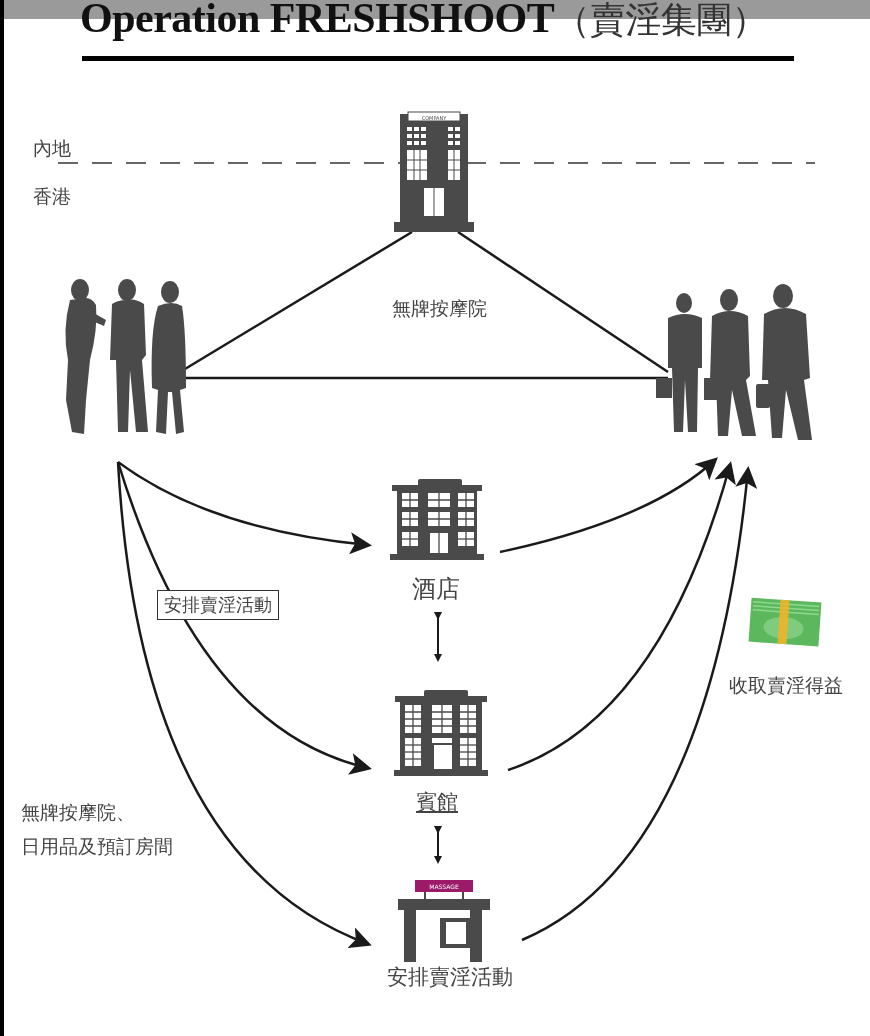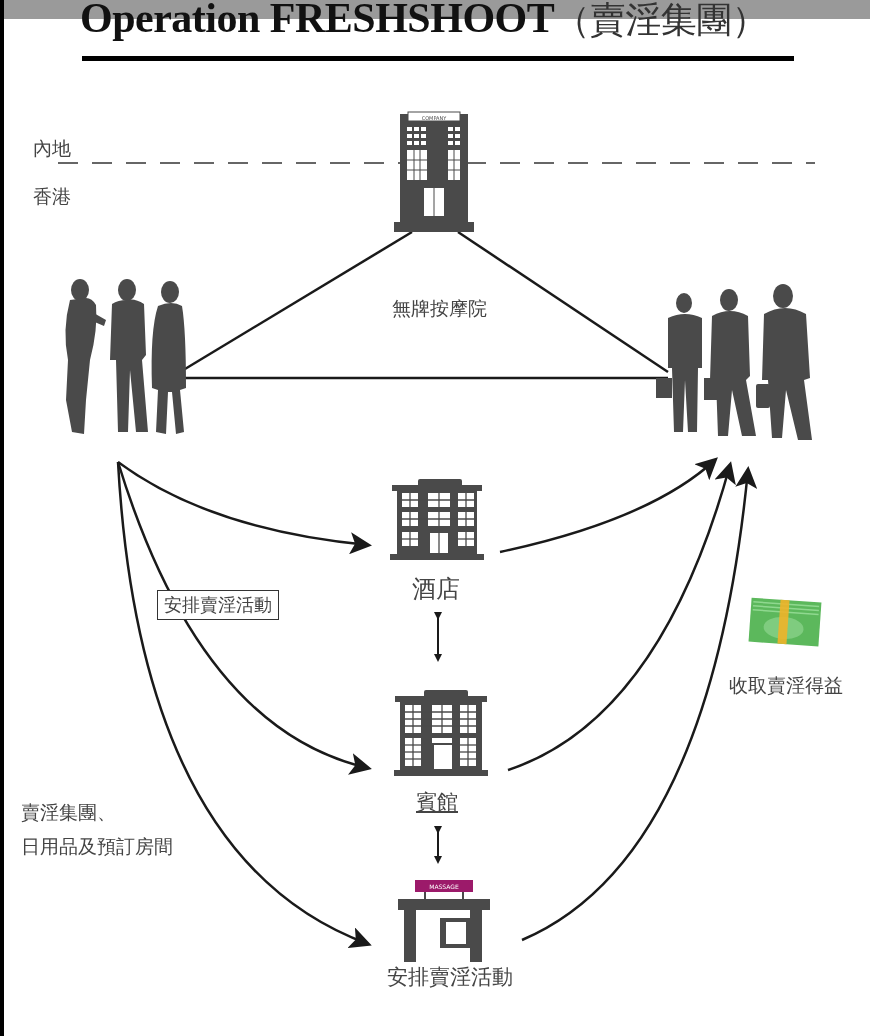--- a/index.html
+++ b/index.html
@@ -217,15 +217,15 @@
   <line x1="438" y1="832" x2="438" y2="862" stroke="#1a1a1a" stroke-width="2" marker-start="url(#ahSmall)" marker-end="url(#ahSmall)"></line>
 </svg>
 
 <div class="label" style="left:33px; top:118px;margin-top:18px;">內地</div>
 <div class="label" style="left:33px; top:184px;">香港</div>
 <div class="label" style="left:392px; top:296px;">無牌按摩院</div>
 <div class="label" style="left:412px; top:573px; font-size:24px;">酒店</div>
 <div class="label" style="left:416px; top:788px; font-size:21px;text-decoration:underline;">賓館</div>
 <div class="label" style="left:387px; top:963px; font-size:21px;">安排賣淫活動</div>
 <div class="boxed" style="left:145px; top:590px;margin-left:12px;">安排賣淫活動</div>
-<div class="label" style="left:21px; top:800px;">賣淫集團、</div>
+<div class="label" style="left:21px; top:800px;">無牌按摩院、</div>
 <div class="label" style="left:21px; top:834px;">日用品及預訂房間</div>
 <div class="label" style="left:729px; top:673px;">收取賣淫得益</div>
 
 </body></html>

